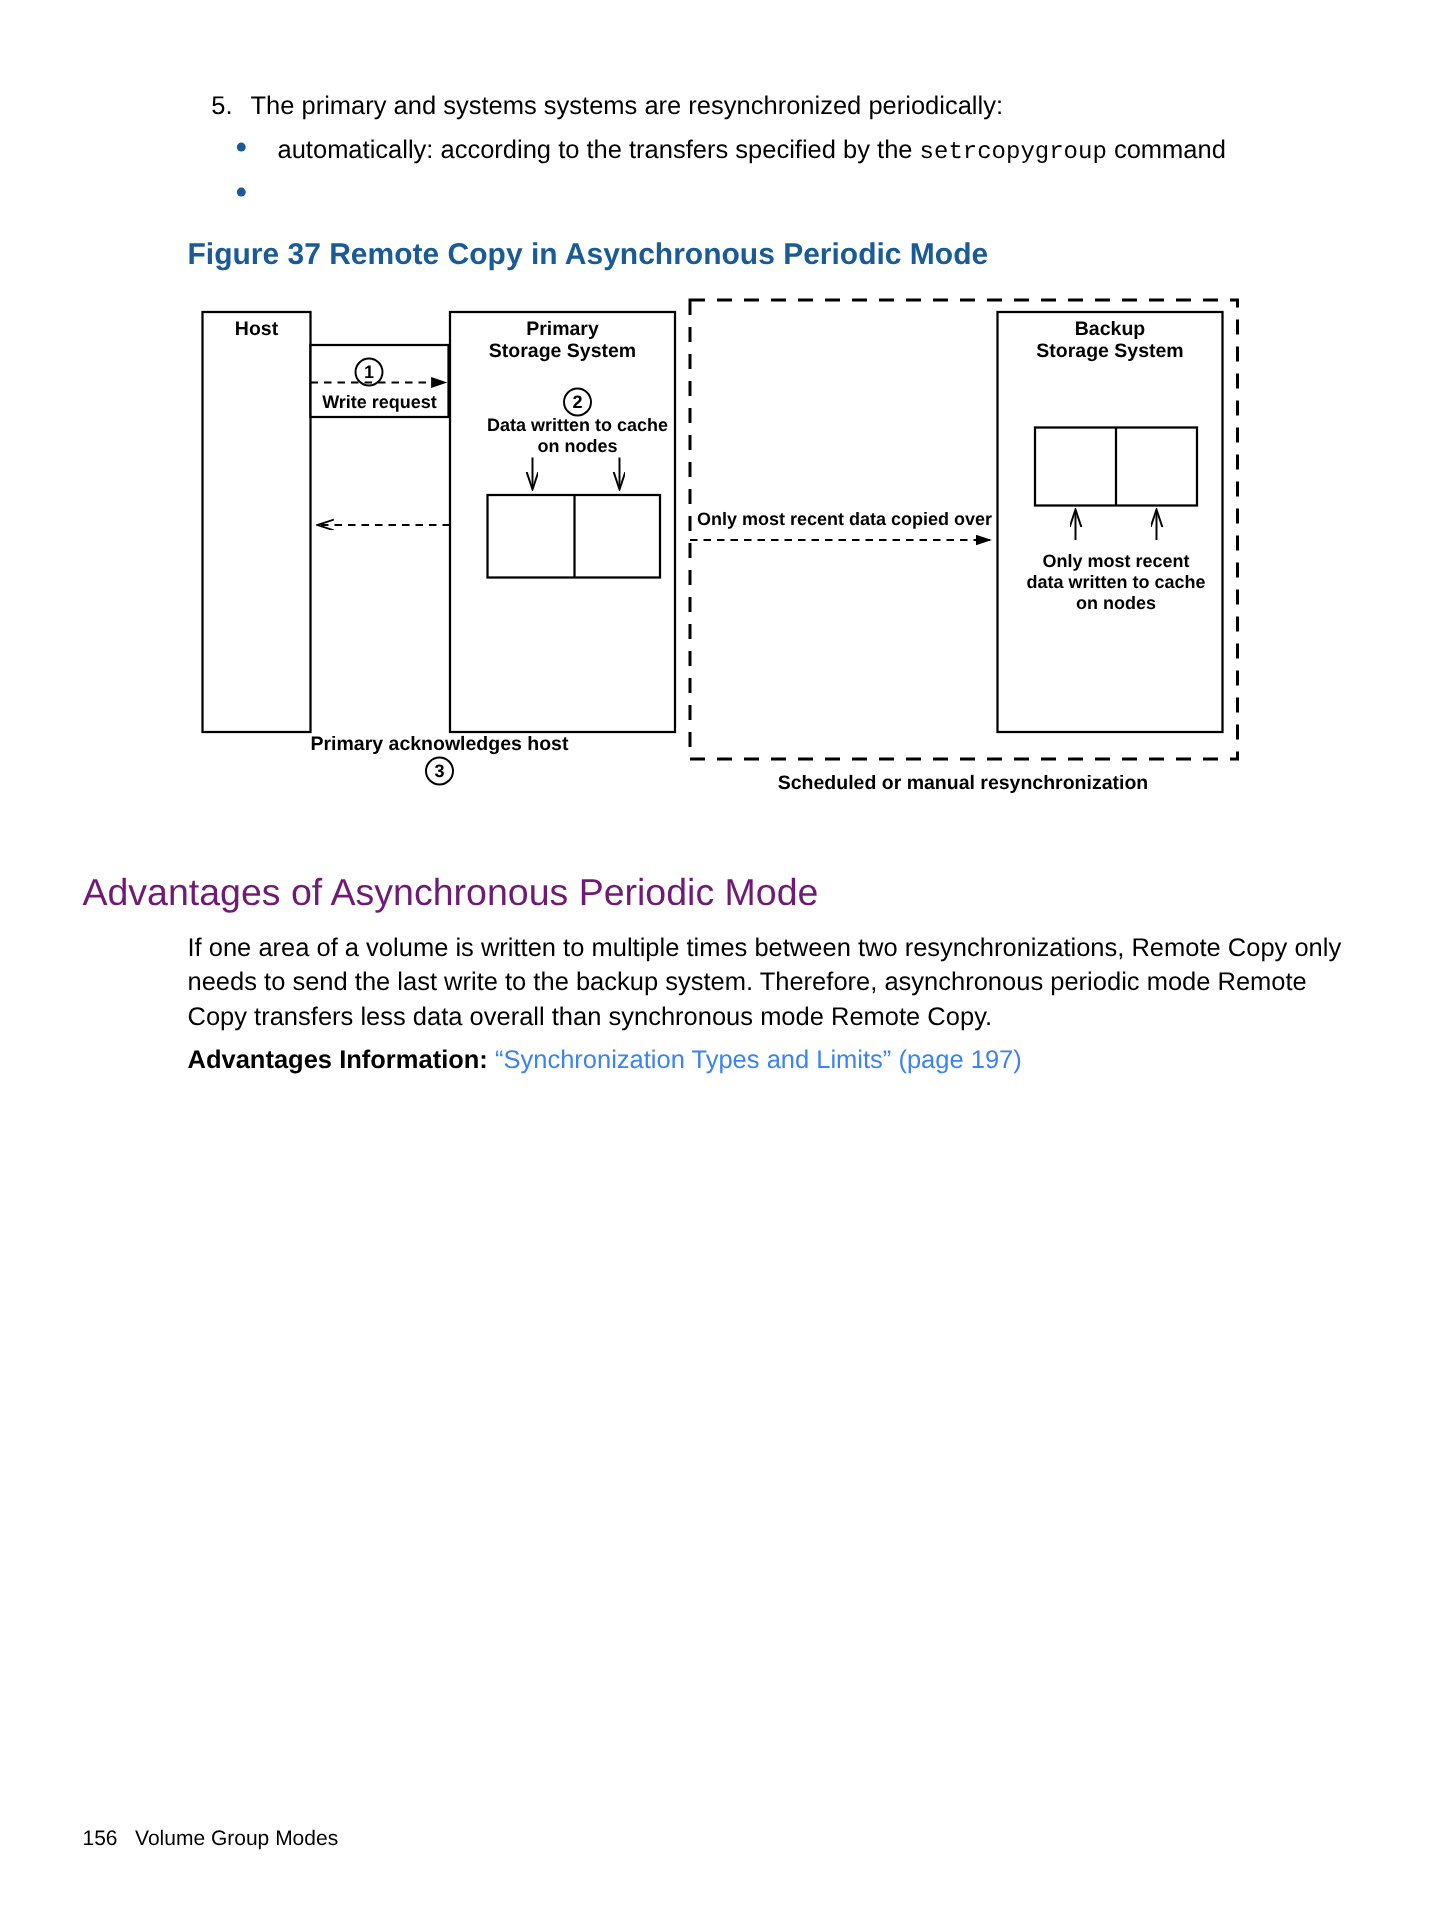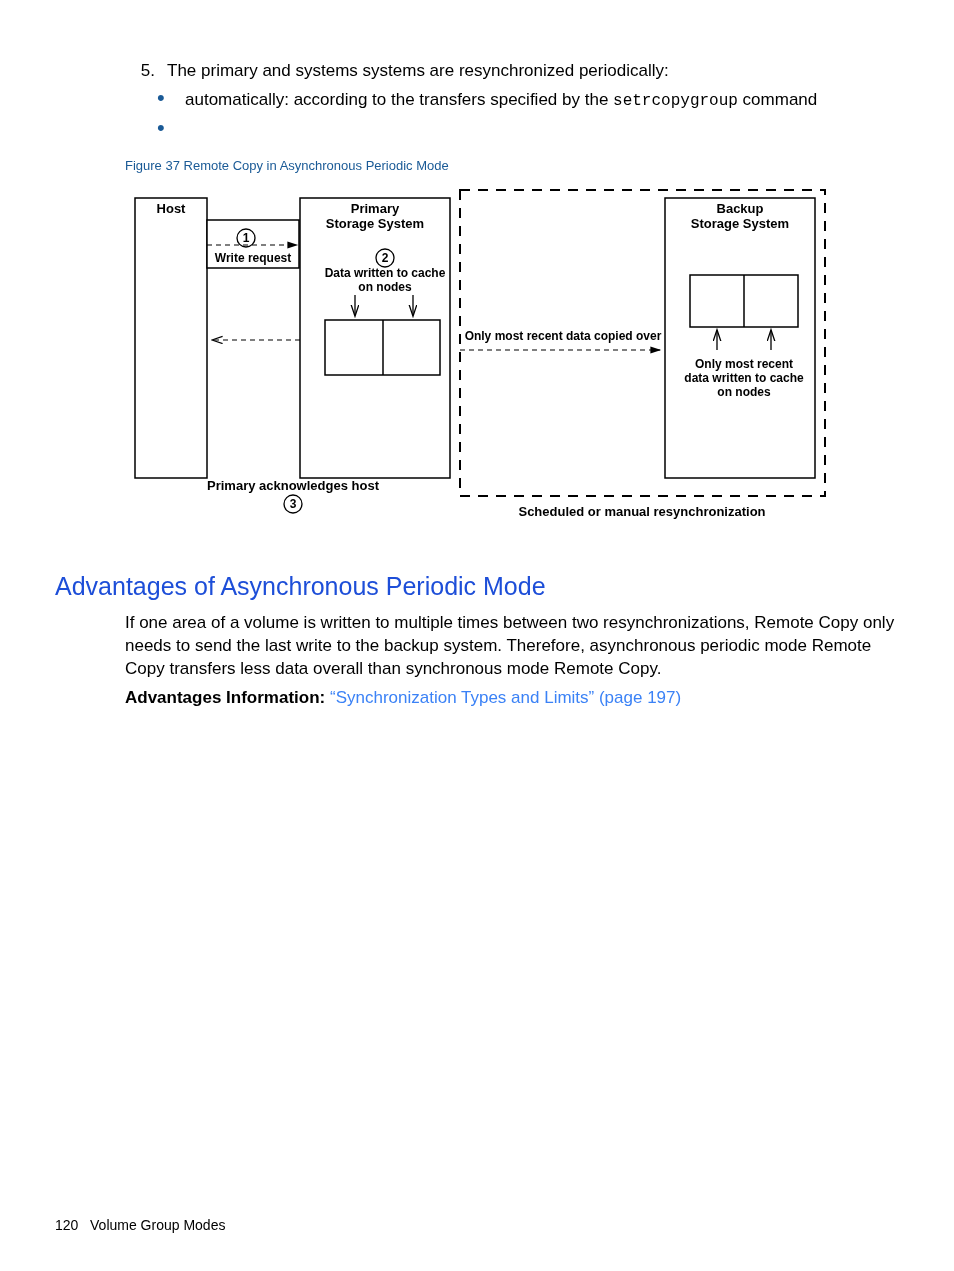--- a/index.html
+++ b/index.html
@@ -49,27 +49,27 @@
     font-size: 22px;
     line-height: 18px;
   }
   code {
     font-family: "Courier New", Courier, monospace;
     font-size: 16px;
     text-align: center;
   }
   .fig-caption {
     color: #1a5a96;
-    font-weight: normal;
+    font-weight: bold;
     margin-top: 20px;
     margin-bottom: 6px;
-    font-size: 13px;
+    font-size: 20px;
   }
   .heading2 {
-    color: #1d4ed8;
+    color: #701a75;
     font-weight: normal;
     font-size: 25px;
     margin: 18px 0 8px 0;
   }
   .para {
     margin: 0 0 6px 0;
   }
   .link {
     color: #3b82f6;
     text-decoration: none;
@@ -184,16 +184,16 @@
   <h2 class="heading2">Advantages of Asynchronous Periodic Mode</h2>
 
   <div class="content">
     <p class="para">If one area of a volume is written to multiple times between two resynchronizations, Remote Copy only needs to send the last write to the backup system. Therefore, asynchronous periodic mode Remote Copy transfers less data overall than synchronous mode Remote Copy.</p>
     <p class="para">
       <strong>Advantages Information: </strong><a class="link">“Synchronization Types and Limits” (page 197)</a>
     </p>
   </div>
 
   <div class="footer">
-    <span>120</span>&nbsp;&nbsp;&nbsp;<span>Volume Group Modes</span>
+    <span>156</span>&nbsp;&nbsp;&nbsp;<span>Volume Group Modes</span>
   </div>
 
 </div>
 
 </body></html>

